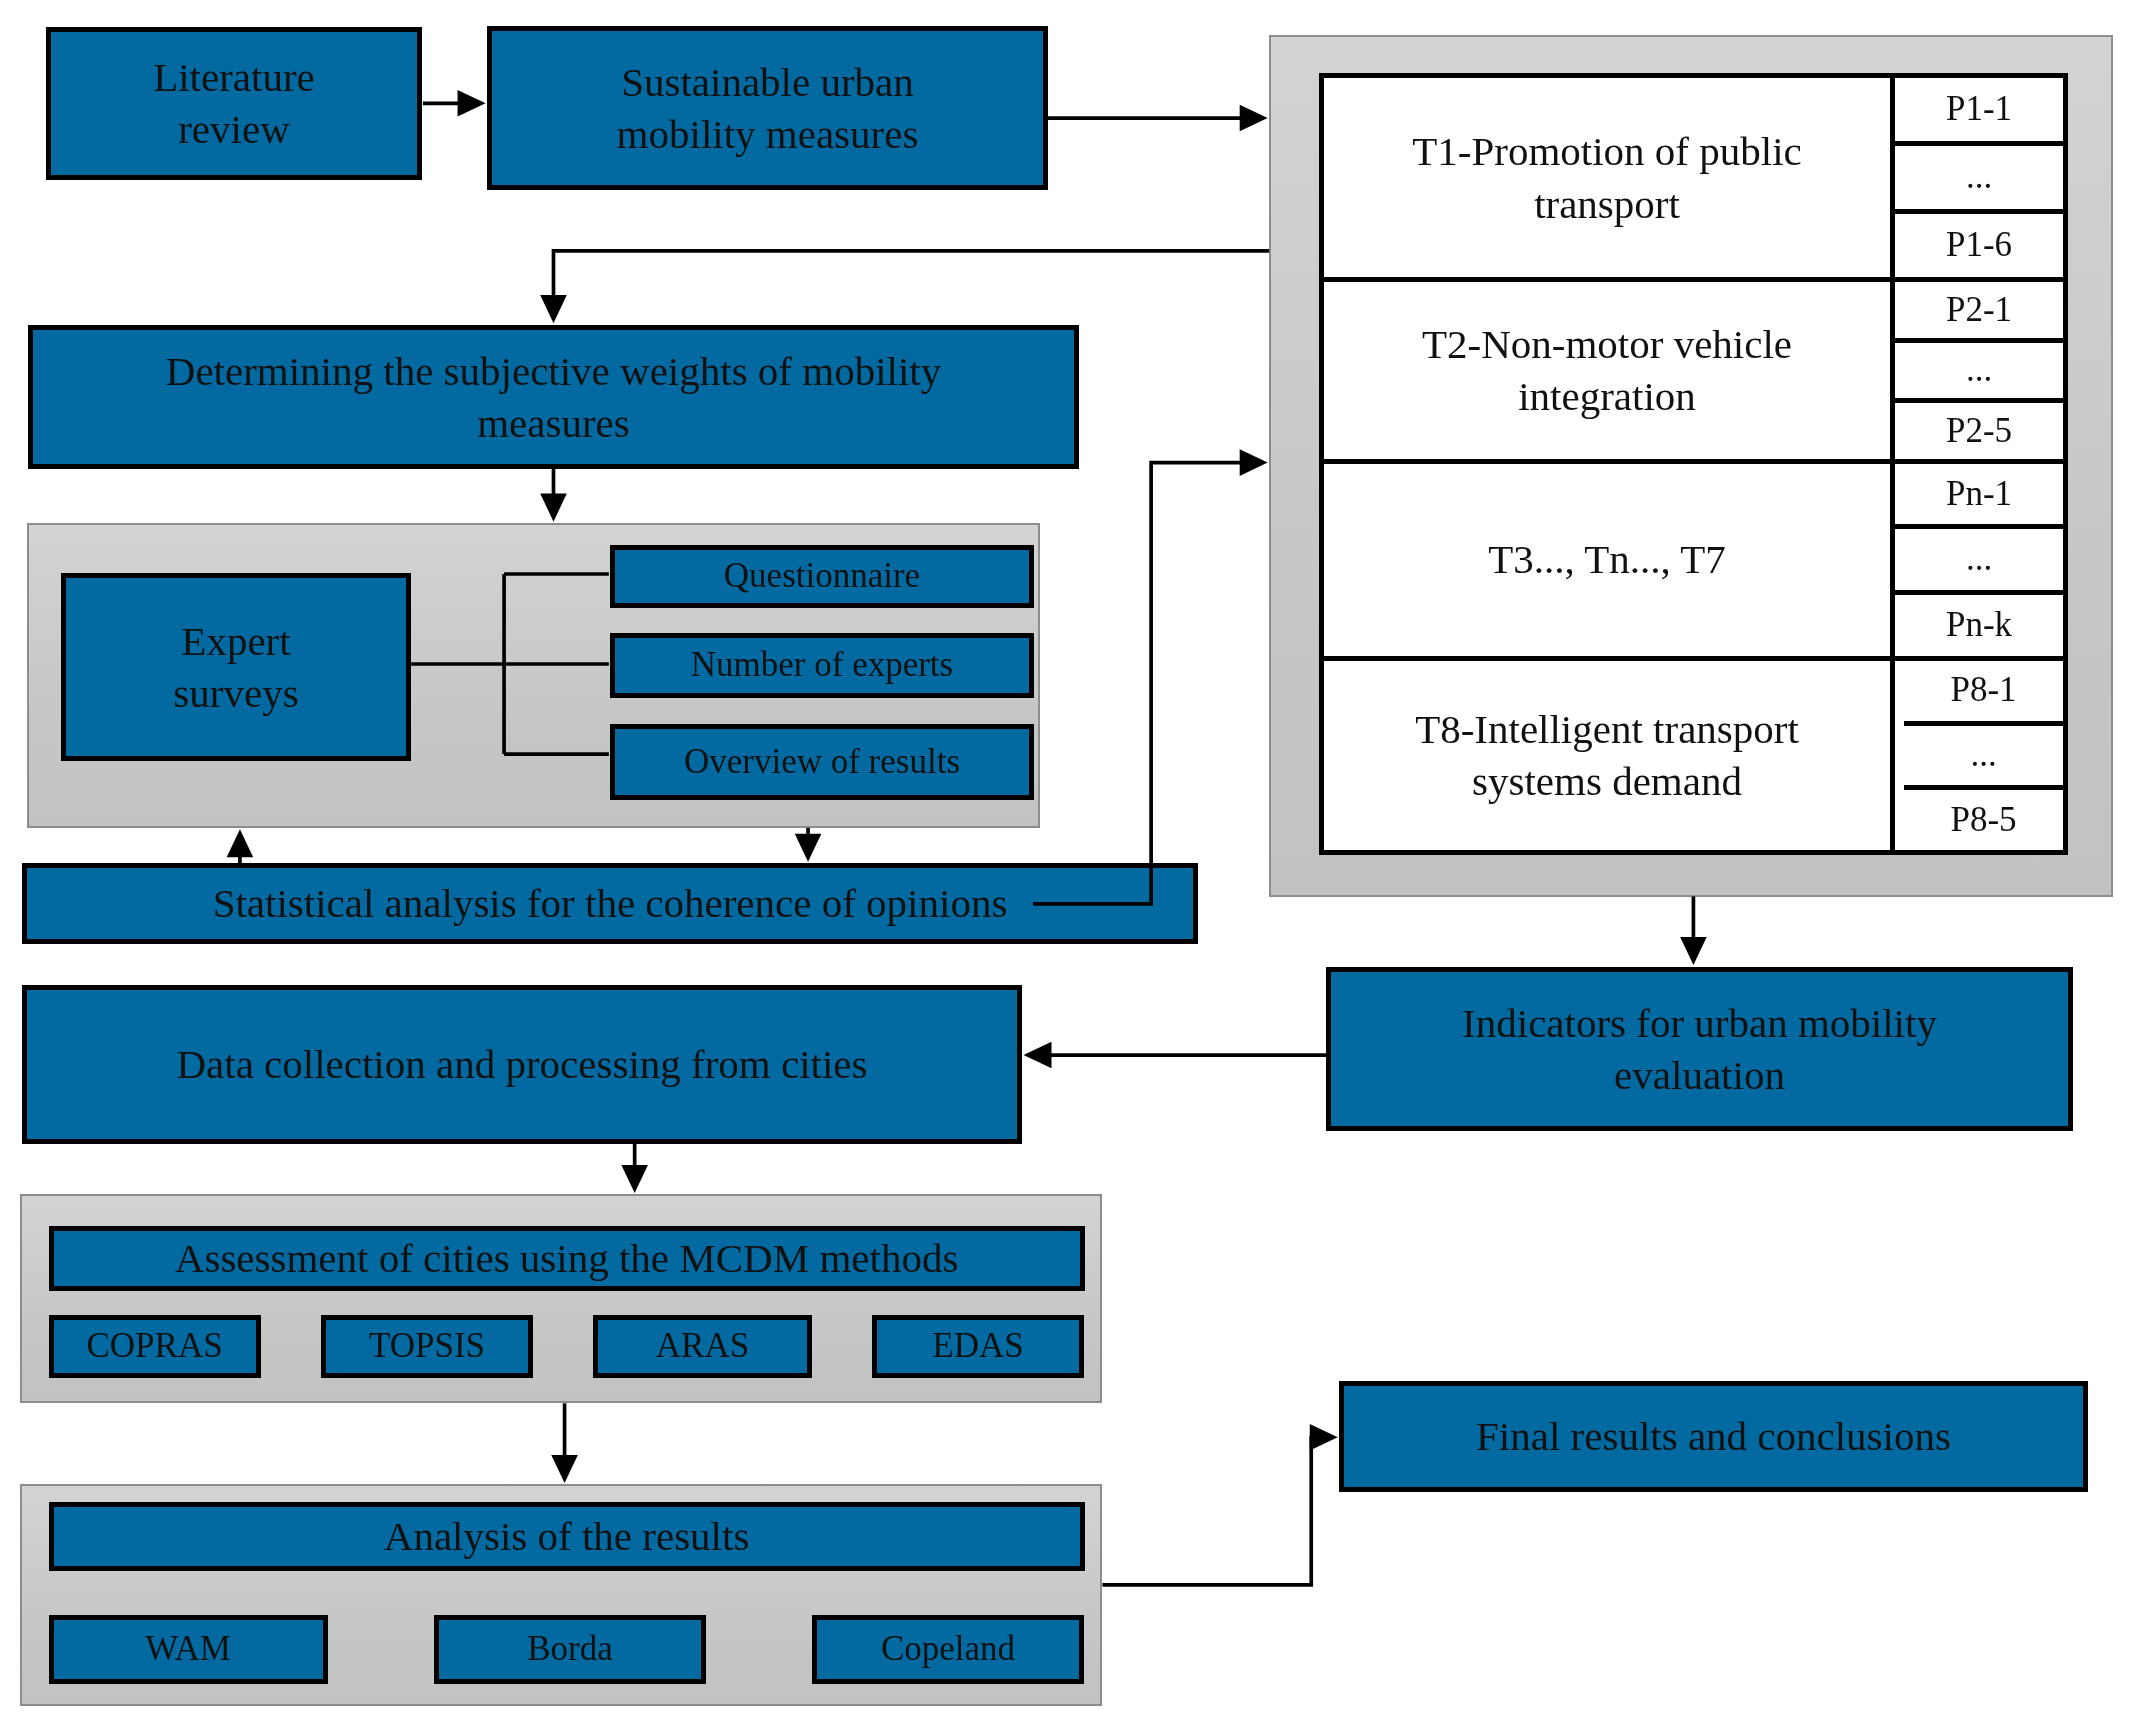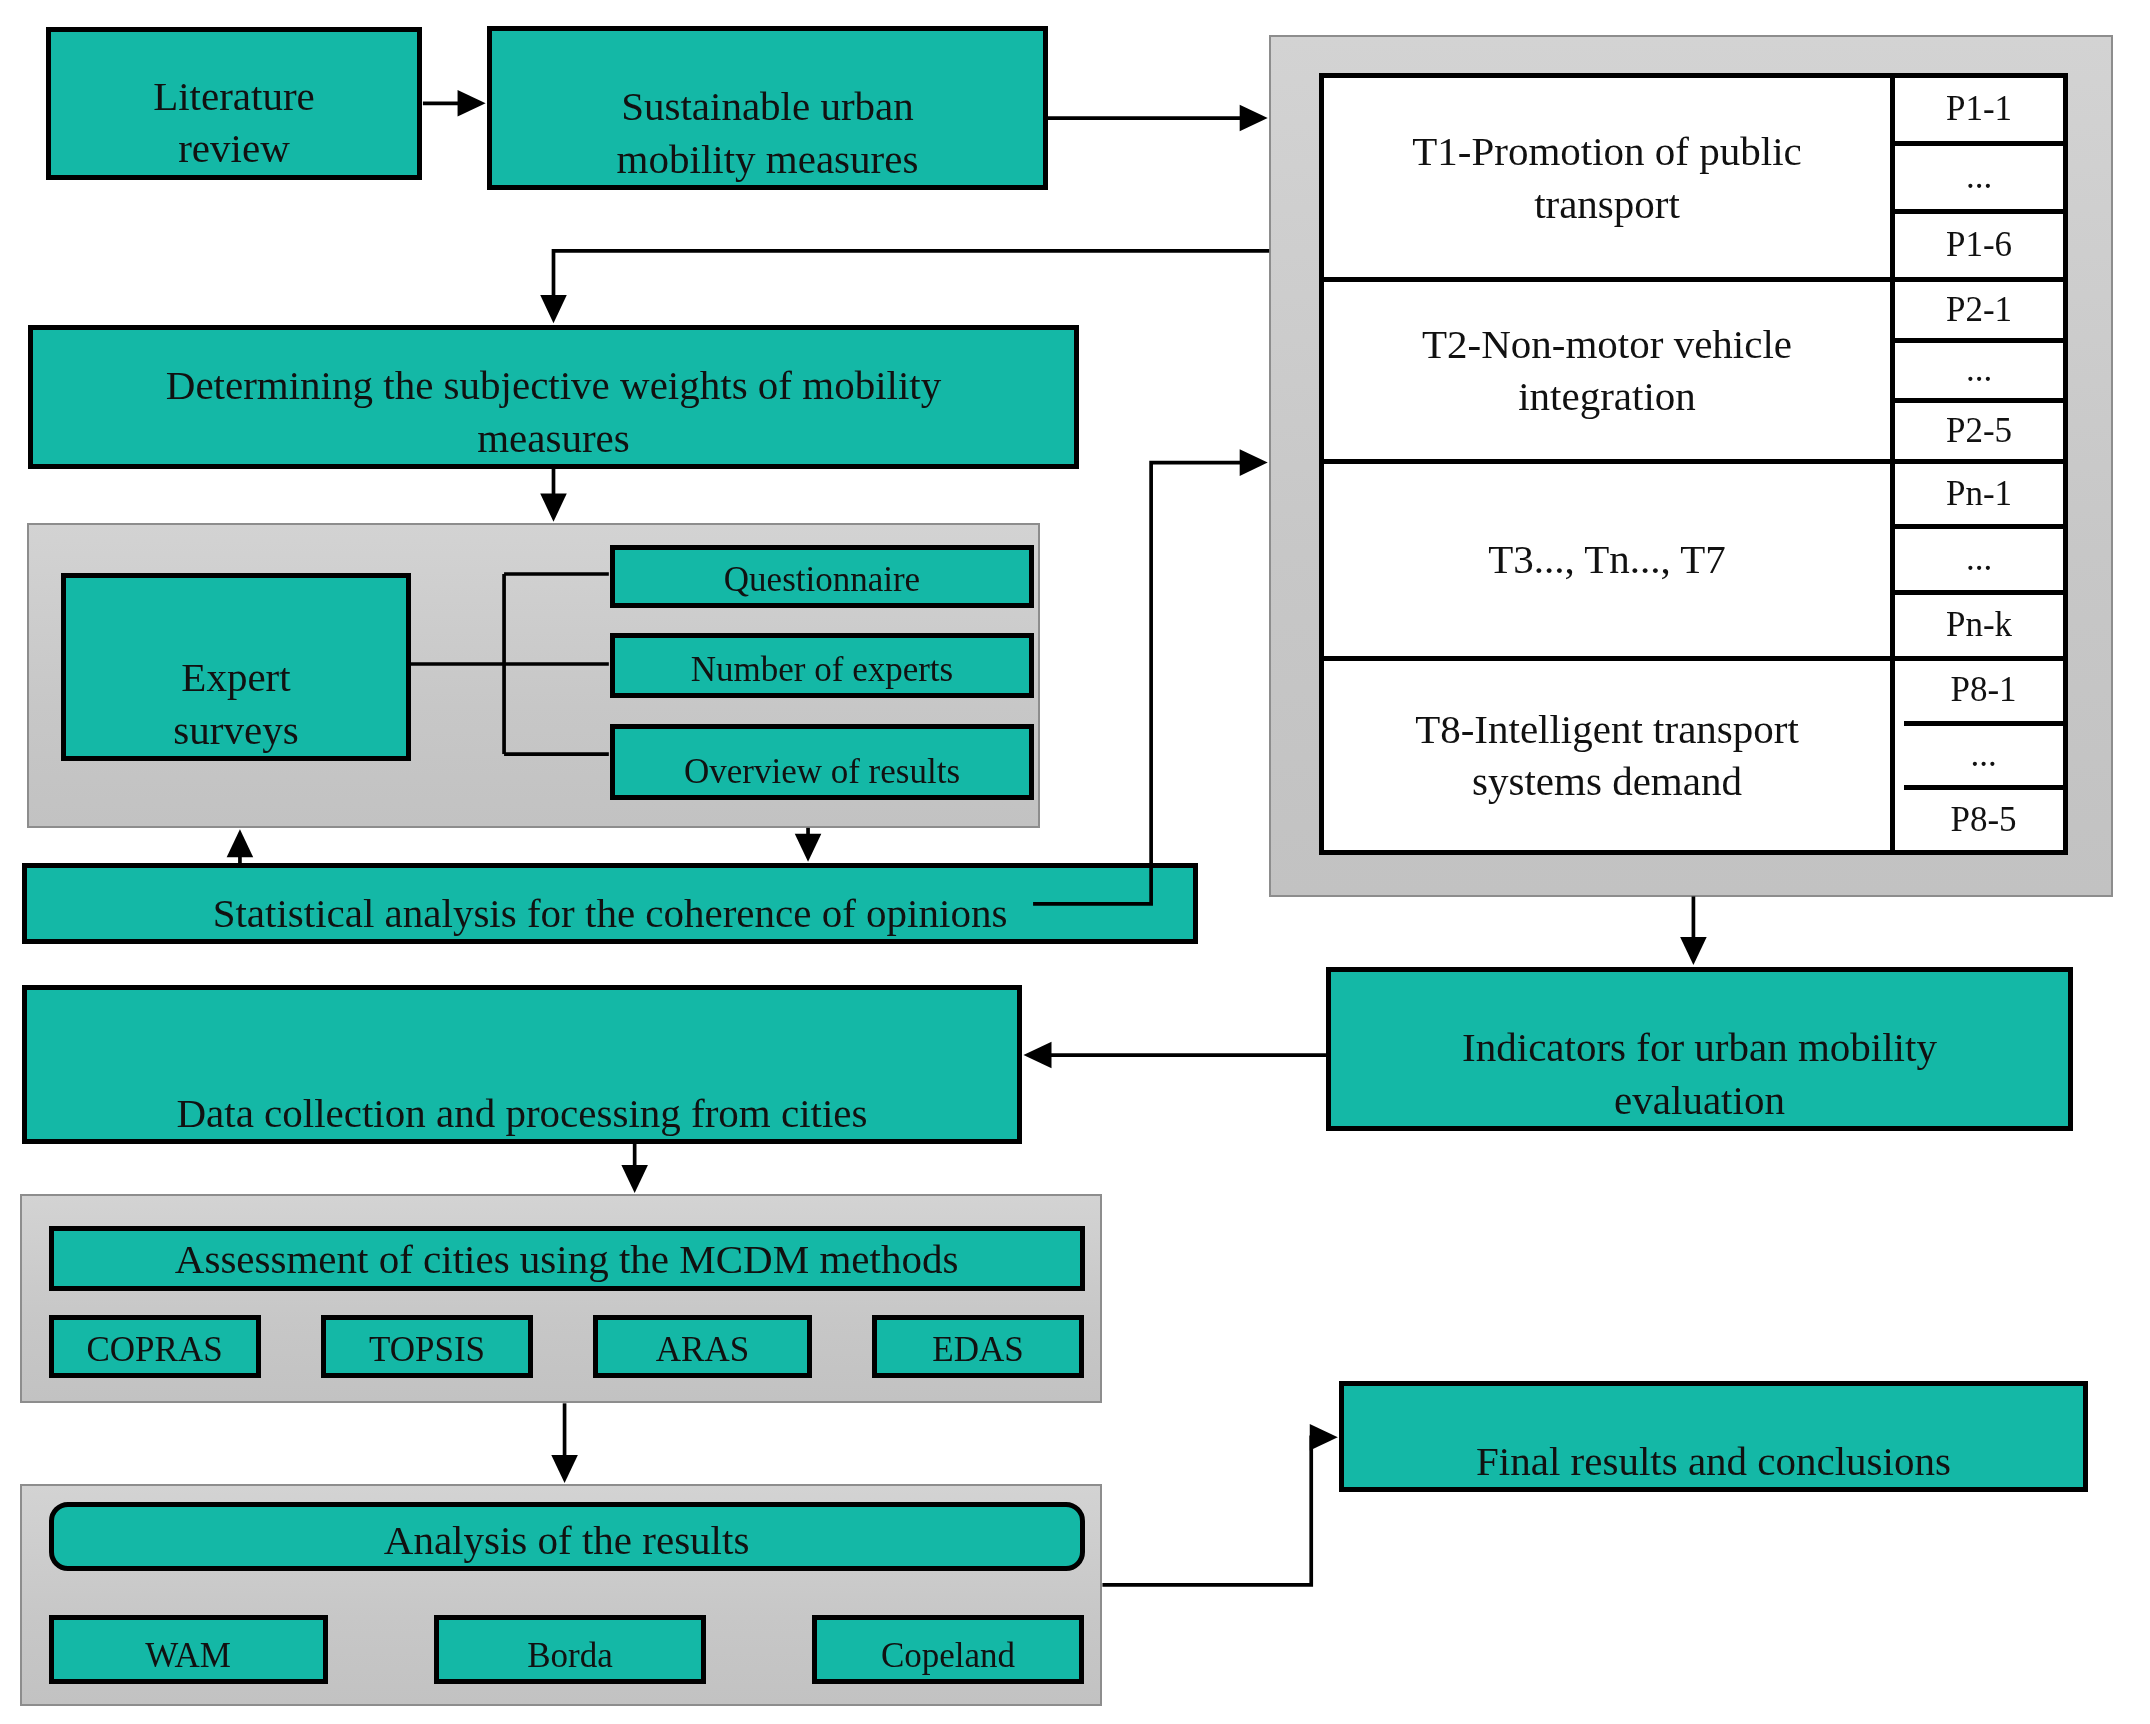--- a/index.html
+++ b/index.html
@@ -6,23 +6,23 @@
   #canvas{
     position:relative;
     width:2151px;height:1725px;
     background:#ffffff;
     font-family:"Liberation Serif","DejaVu Serif",serif;
     color:#111;
     overflow:hidden;
   }
   .abs{position:absolute;box-sizing:border-box;}
   .wbox{
-    background:#14b8a6;
+    background:#0369a1;
     border:5.9px solid #000;
-    display:flex;align-items:flex-end;justify-content:center;
+    display:flex;align-items:center;justify-content:center;
     text-align:center;
   }
   .wbox.thin{border-width:5.2px;}
   .lbl{white-space:pre-line;line-height:1.28;}
   .fs-lg{font-size:41px;}
   .fs-md{font-size:35px;}
   .gpanel{
     background:linear-gradient(180deg,#d3d3d3 0%,#c7c7c7 60%,#c2c2c2 100%);
     border:2.2px solid #8d8d8d;
   }
@@ -189,21 +189,21 @@
     </div>
     <div class="abs wbox thin" style="left:571px;top:119px;width:219px;height:63px;">
       <span class="lbl fs-md">ARAS</span>
     </div>
     <div class="abs wbox thin" style="left:850px;top:119px;width:212px;height:63px;">
       <span class="lbl fs-md">EDAS</span>
     </div>
   </div>
 
   <div class="abs gpanel" style="left:20px;top:1484px;width:1082px;height:222px;">
-    <div class="abs wbox thin" style="left:26.6px;top:16px;width:1036px;height:69px;border-radius:19px;">
+    <div class="abs wbox thin" style="left:26.6px;top:16px;width:1036px;height:69px;">
       <span class="lbl fs-lg">Analysis of the results</span>
     </div>
     <div class="abs wbox thin" style="left:26.6px;top:129px;width:279px;height:69px;">
       <span class="lbl fs-md">WAM</span>
     </div>
     <div class="abs wbox thin" style="left:412px;top:129px;width:272px;height:69px;">
       <span class="lbl fs-md">Borda</span>
     </div>
     <div class="abs wbox thin" style="left:790px;top:129px;width:272px;height:69px;">
       <span class="lbl fs-md">Copeland</span>

